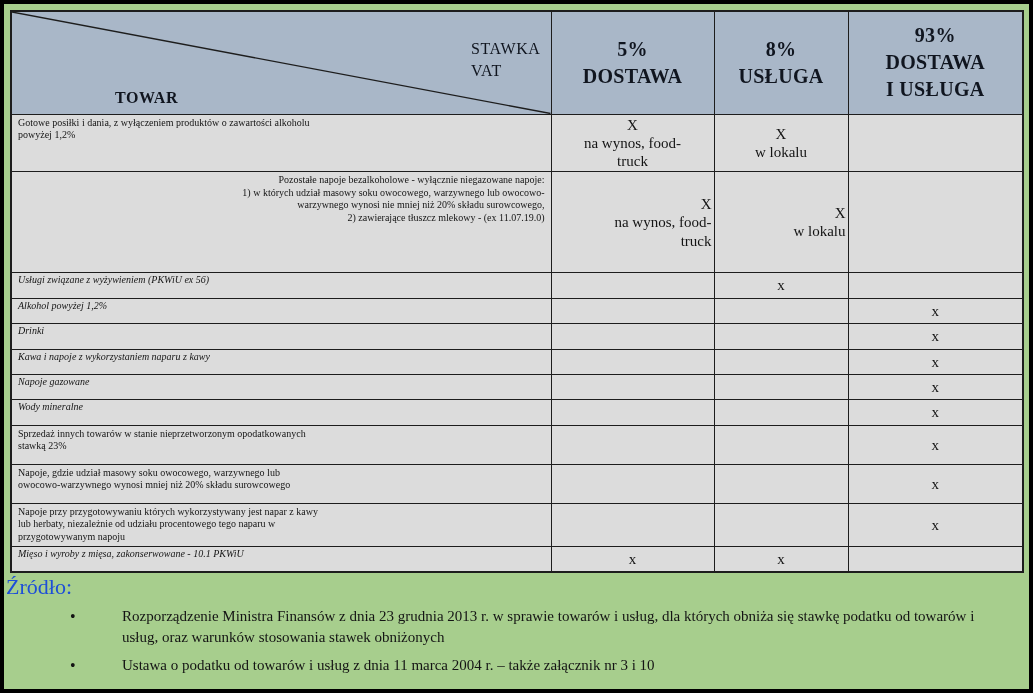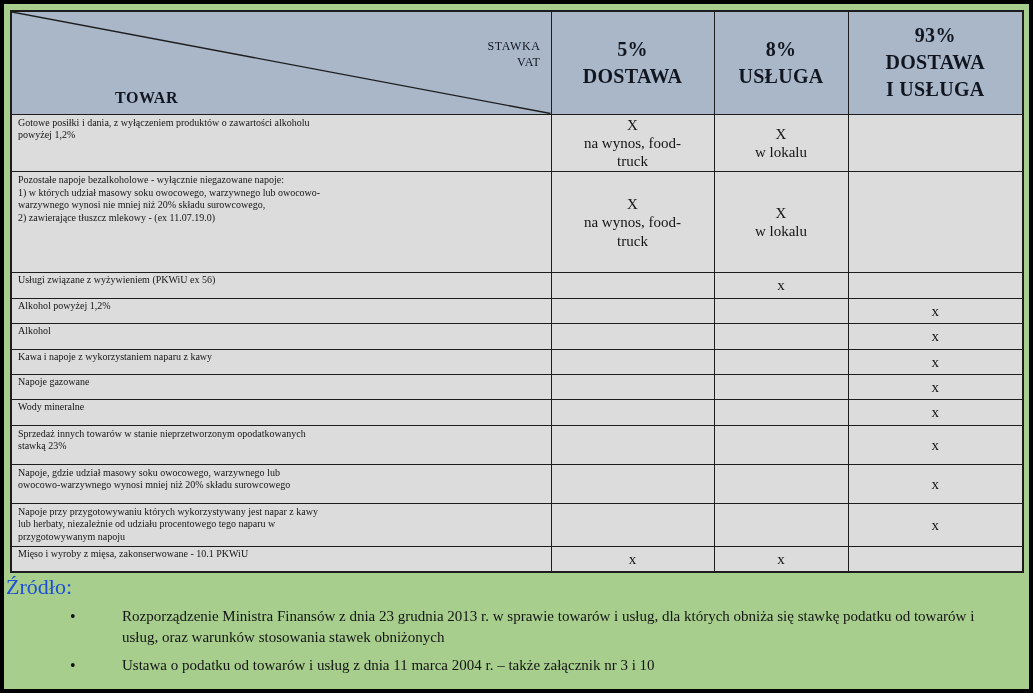--- a/index.html
+++ b/index.html
@@ -25,22 +25,22 @@
   table.vat th, table.vat td {
     border: 1px solid #1d1d1d;
   }
 
   
   thead th { background: #a9b7c8; height: 103px; color: #10151f; }
   th.corner { position: relative; padding: 0; }
   th.corner svg { position: absolute; top: 0; left: 0; width: 100%; height: 100%; display: block; }
   .corner-top {
     position: absolute; top: 26px; right: 10px;
-    font-size: 12px; font-weight: normal; letter-spacing: 0.6px;
-    text-align: right; white-space: pre-line; line-height: 1.35;
+    font-size: 16px; font-weight: normal; letter-spacing: 0.6px;
+    text-align: left; white-space: pre-line; line-height: 1.35;
   }
   .corner-bottom {
     position: absolute; bottom: 7px; left: 103px;
     font-size: 16px; font-weight: bold; letter-spacing: 0.6px;
   }
   th.colhead {
     font-size: 20px; font-weight: bold; text-align: center;
     white-space: pre-line; line-height: 1.35; letter-spacing: 0.3px;
     vertical-align: middle;
   }
@@ -54,22 +54,22 @@
     white-space: pre-line;
   }
   td.x-cell {
     text-align: center;
     vertical-align: middle;
     font-size: 15px;
     line-height: 1.22;
     white-space: pre-line;
     padding: 1px 2px;
   }
-  tr.r-tall td { height: 101px; }
-  tr.slim td.towar-cell { padding-top: 1px; padding-bottom: 11px; }
+  tr.r-tall td { height: 101px; text-align: right; }
+  tr.slim td.towar-cell { padding-top: 1px; padding-bottom: 11px; font-style: italic; }
   tr.r-med td { height: 39px; }
 
   
   .source { margin-left: -4px; margin-top: 1px; }
   .source-title { font-size: 22px; line-height: 1.15; color: #1d4ed8; }
   ul.source-list {
     margin: 6px 0 0 64px;
     padding: 0;
     list-style: none;
   }
@@ -147,21 +147,21 @@
       <td class="x-cell">x</td>
       <td class="x-cell"></td>
     </tr>
     <tr class="slim">
       <td class="towar-cell">Alkohol powyżej 1,2%</td>
       <td class="x-cell"></td>
       <td class="x-cell"></td>
       <td class="x-cell">x</td>
     </tr>
     <tr class="slim">
-      <td class="towar-cell">Alkohol</td>
+      <td class="towar-cell">Drinki</td>
       <td class="x-cell"></td>
       <td class="x-cell"></td>
       <td class="x-cell">x</td>
     </tr>
     <tr class="slim">
       <td class="towar-cell">Kawa i napoje z wykorzystaniem naparu z kawy</td>
       <td class="x-cell"></td>
       <td class="x-cell"></td>
       <td class="x-cell">x</td>
     </tr>

